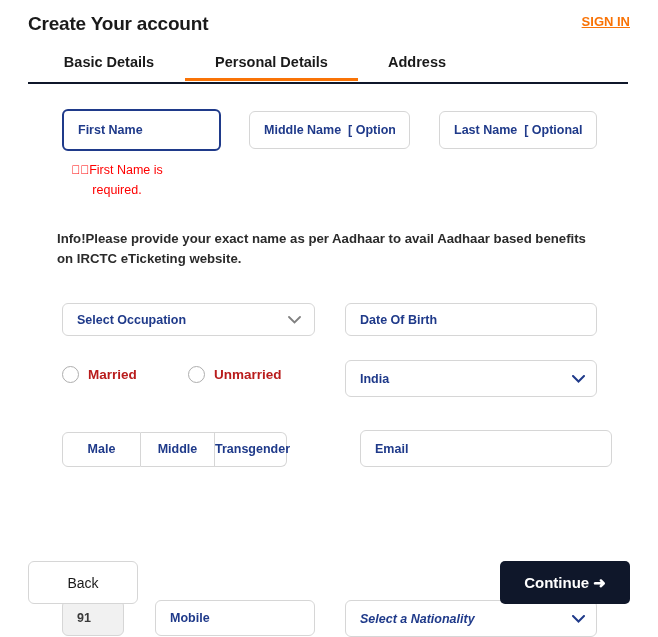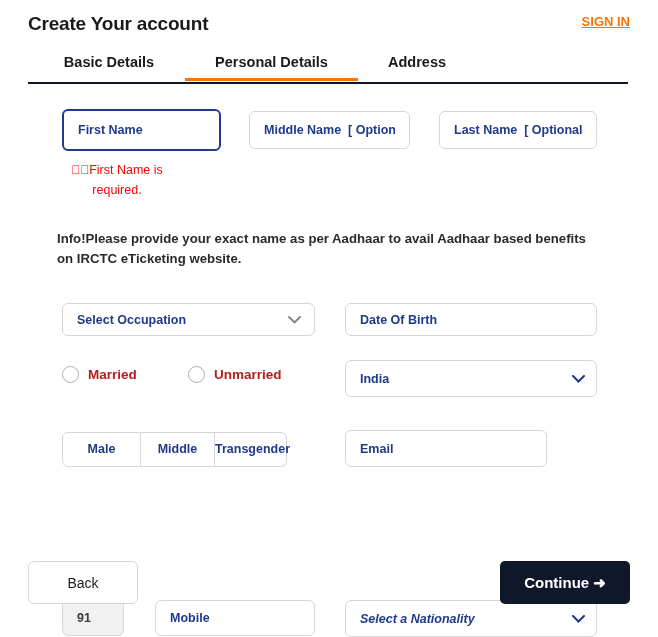--- a/index.html
+++ b/index.html
@@ -256,21 +256,21 @@
     width: 74px;
     border-left: none;
   }
   #seg-transgender {
     width: 72px;
     border-left: none;
     border-radius: 0 6px 6px 0;
   }
 
   
-  #email { left: 345px; top: 338px; width: 202px; height: 37px; }
+  #email { left: 360px; top: 338px; width: 252px; height: 37px; }
 
   
   #country-code { left: 62px;  top: 508px; width: 62px;  height: 36px; text-align: left; }
   #mobile       { left: 155px; top: 508px; width: 160px; height: 36px; }
 
   
   #nationality-wrap {
     position: absolute;
     left: 345px; top: 508px;
     width: 252px; height: 37px;

